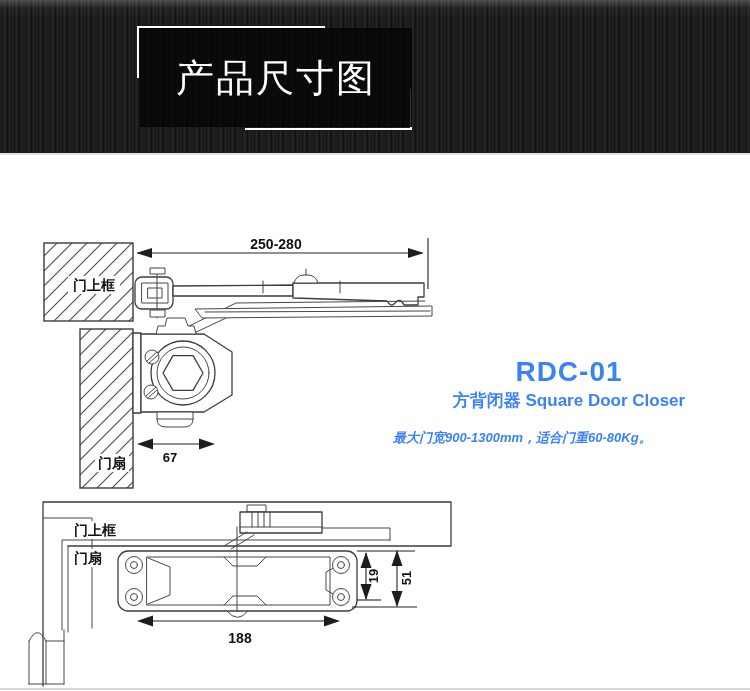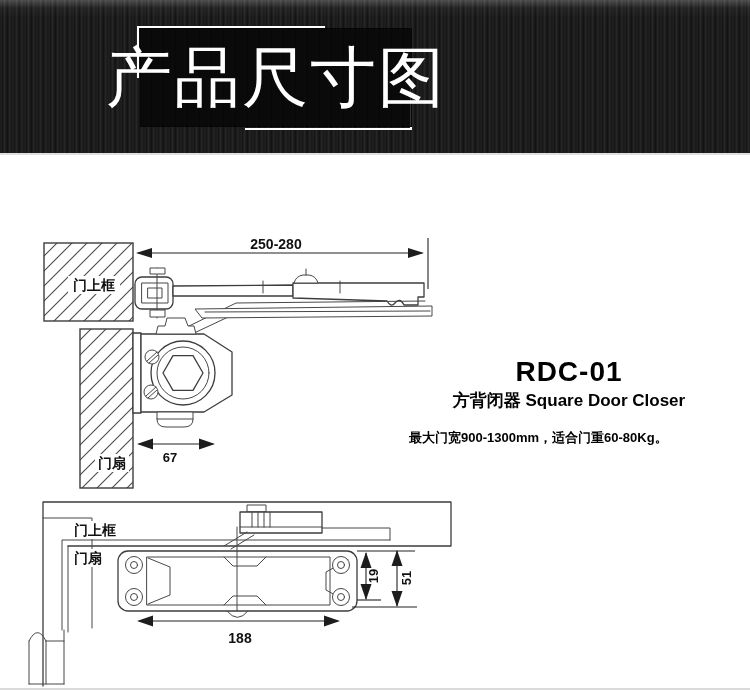--- a/index.html
+++ b/index.html
@@ -11,45 +11,45 @@
           linear-gradient(180deg, rgba(255,255,255,0.22) 0px, rgba(255,255,255,0.04) 8px, rgba(0,0,0,0) 18px),
           repeating-linear-gradient(90deg,
             #161616 0px,#232323 1px,#121212 3px,#2b2b2b 4px,#1a1a1a 6px,
             #101010 8px,#262626 9px,#181818 12px),
           #1c1c1c;
         border-bottom:2px solid #dfdfdf;}
   .hero-box{position:absolute;left:140px;top:28px;width:270px;height:97px;
         background:rgba(6,6,6,0.82);border:1px solid #060606;
         display:flex;align-items:center;justify-content:center;}
   .hero-title{color:#ffffff;font-family:"Liberation Serif","DejaVu Serif",serif;
-        font-size:66px;font-weight:400;letter-spacing:2px;white-space:nowrap;line-height:1;}
+        font-size:38px;font-weight:400;letter-spacing:2px;white-space:nowrap;line-height:1;}
   .bracket{position:absolute;}
   .bracket.tl{left:137px;top:26px;width:186px;height:50px;
         border-top:2px solid #fff;border-left:2px solid #fff;}
   .bracket.br{left:245px;top:89px;width:165px;height:39px;
         border-bottom:2px solid #fff;border-right:2px solid #fff;}
   
   svg.drawing{position:absolute;overflow:visible;}
   .side-view{left:30px;top:228px;width:430px;height:266px;}
   .plan-view{left:28px;top:492px;width:432px;height:198px;}
   .ln{fill:none;stroke:#3d3d3d;stroke-width:1.3;stroke-linejoin:round;stroke-linecap:round;}
   .ln2{fill:none;stroke:#474747;stroke-width:1;stroke-linejoin:round;stroke-linecap:round;}
   .wf{fill:#ffffff;stroke:#3d3d3d;stroke-width:1.3;stroke-linejoin:round;}
   .wf2{fill:#ffffff;stroke:#474747;stroke-width:1;stroke-linejoin:round;}
   .dim{fill:none;stroke:#222222;stroke-width:1.1;}
   .arr{fill:#1d1d1d;stroke:none;}
   .lblbg{fill:#ffffff;stroke:none;}
   text.cn{font:bold 14px "Liberation Sans","DejaVu Sans",sans-serif;fill:#101010;}
   text.dimtxt{font:bold 14px "Liberation Sans","DejaVu Sans",sans-serif;fill:#111111;}
   text.dimtxt-s{font:bold 13px "Liberation Sans","DejaVu Sans",sans-serif;fill:#111111;}
   
-  .info{position:absolute;left:393px;top:356px;width:352px;color:#000000;}
+  .info{position:absolute;left:393px;top:356px;width:352px;color:#3b82f6;}
   .info .model{margin:0;text-align:center;font-size:28px;font-weight:bold;letter-spacing:1px;line-height:32px;}
   .info .name{margin:3px 0 4px;text-align:center;font-size:17px;font-weight:600;line-height:20px;white-space:nowrap;}
-  .info .spec{margin:16px;font-size:13px;font-weight:600;line-height:19px;white-space:nowrap;}
+  .info .spec{margin:0;font-size:13px;font-weight:600;line-height:19px;white-space:nowrap;font-style:italic;}
   .info .spec.first{margin-top:17px;}
   .bottom-line{position:absolute;left:0;bottom:1px;width:750px;height:2px;background:#dadada;}
 </style>
 </head>
 <body>
 
 <div class="page">
 
   <header class="hero">
     <div class="bracket tl"></div>

